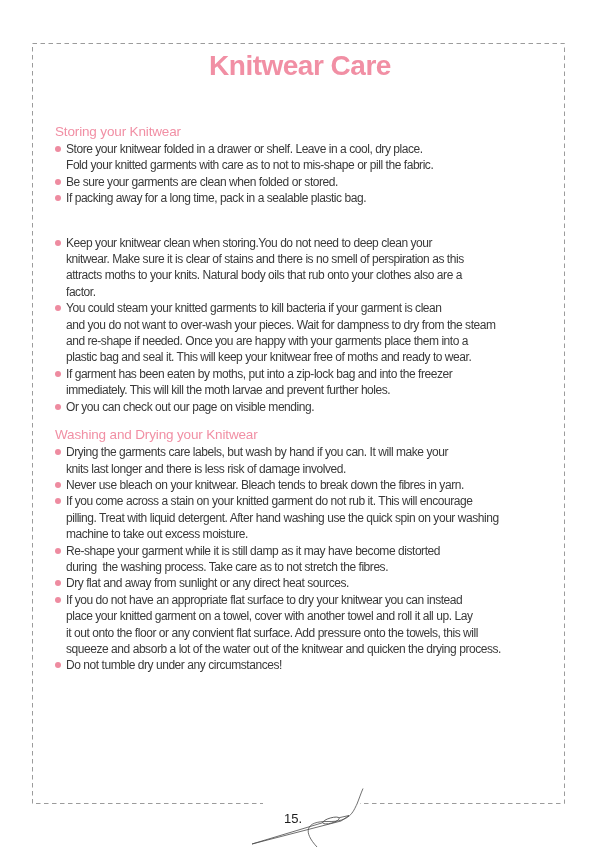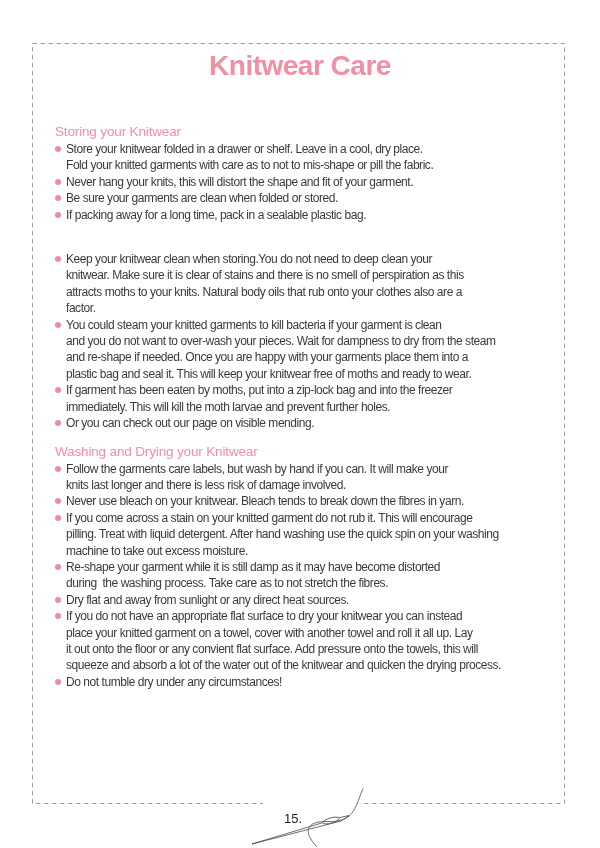--- a/index.html
+++ b/index.html
@@ -68,26 +68,20 @@
         <div class="bullet">
           <span class="dot"></span>
           <div class="btext">
             <div class="line">Store your knitwear folded in a drawer or shelf. Leave in a cool, dry place.</div>
             <div class="line">Fold your knitted garments with care as to not to mis-shape or pill the fabric.</div>
           </div>
         </div>
         <div class="bullet">
           <span class="dot"></span>
           <div class="btext">
-            <div class="line">Never hang your knits, this will distort the shape and fit of your garment.</div>
-          </div>
-        </div>
-        <div class="bullet">
-          <span class="dot"></span>
-          <div class="btext">
             <div class="line">Be sure your garments are clean when folded or stored.</div>
           </div>
         </div>
         <div class="bullet">
           <span class="dot"></span>
           <div class="btext">
             <div class="line">If packing away for a long time, pack in a sealable plastic bag.</div>
           </div>
         </div>
       </section>
@@ -122,21 +116,21 @@
           <div class="btext">
             <div class="line">Or you can check out our page on visible mending.</div>
           </div>
         </div>
       </section>
       <section class="content-section s2">
         <div class="heading">Washing and Drying your Knitwear</div>
         <div class="bullet">
           <span class="dot"></span>
           <div class="btext">
-            <div class="line">Follow the garments care labels, but wash by hand if you can. It will make your</div>
+            <div class="line">Drying the garments care labels, but wash by hand if you can. It will make your</div>
             <div class="line">knits last longer and there is less risk of damage involved.</div>
           </div>
         </div>
         <div class="bullet">
           <span class="dot"></span>
           <div class="btext">
             <div class="line">Never use bleach on your knitwear. Bleach tends to break down the fibres in yarn.</div>
           </div>
         </div>
         <div class="bullet">

